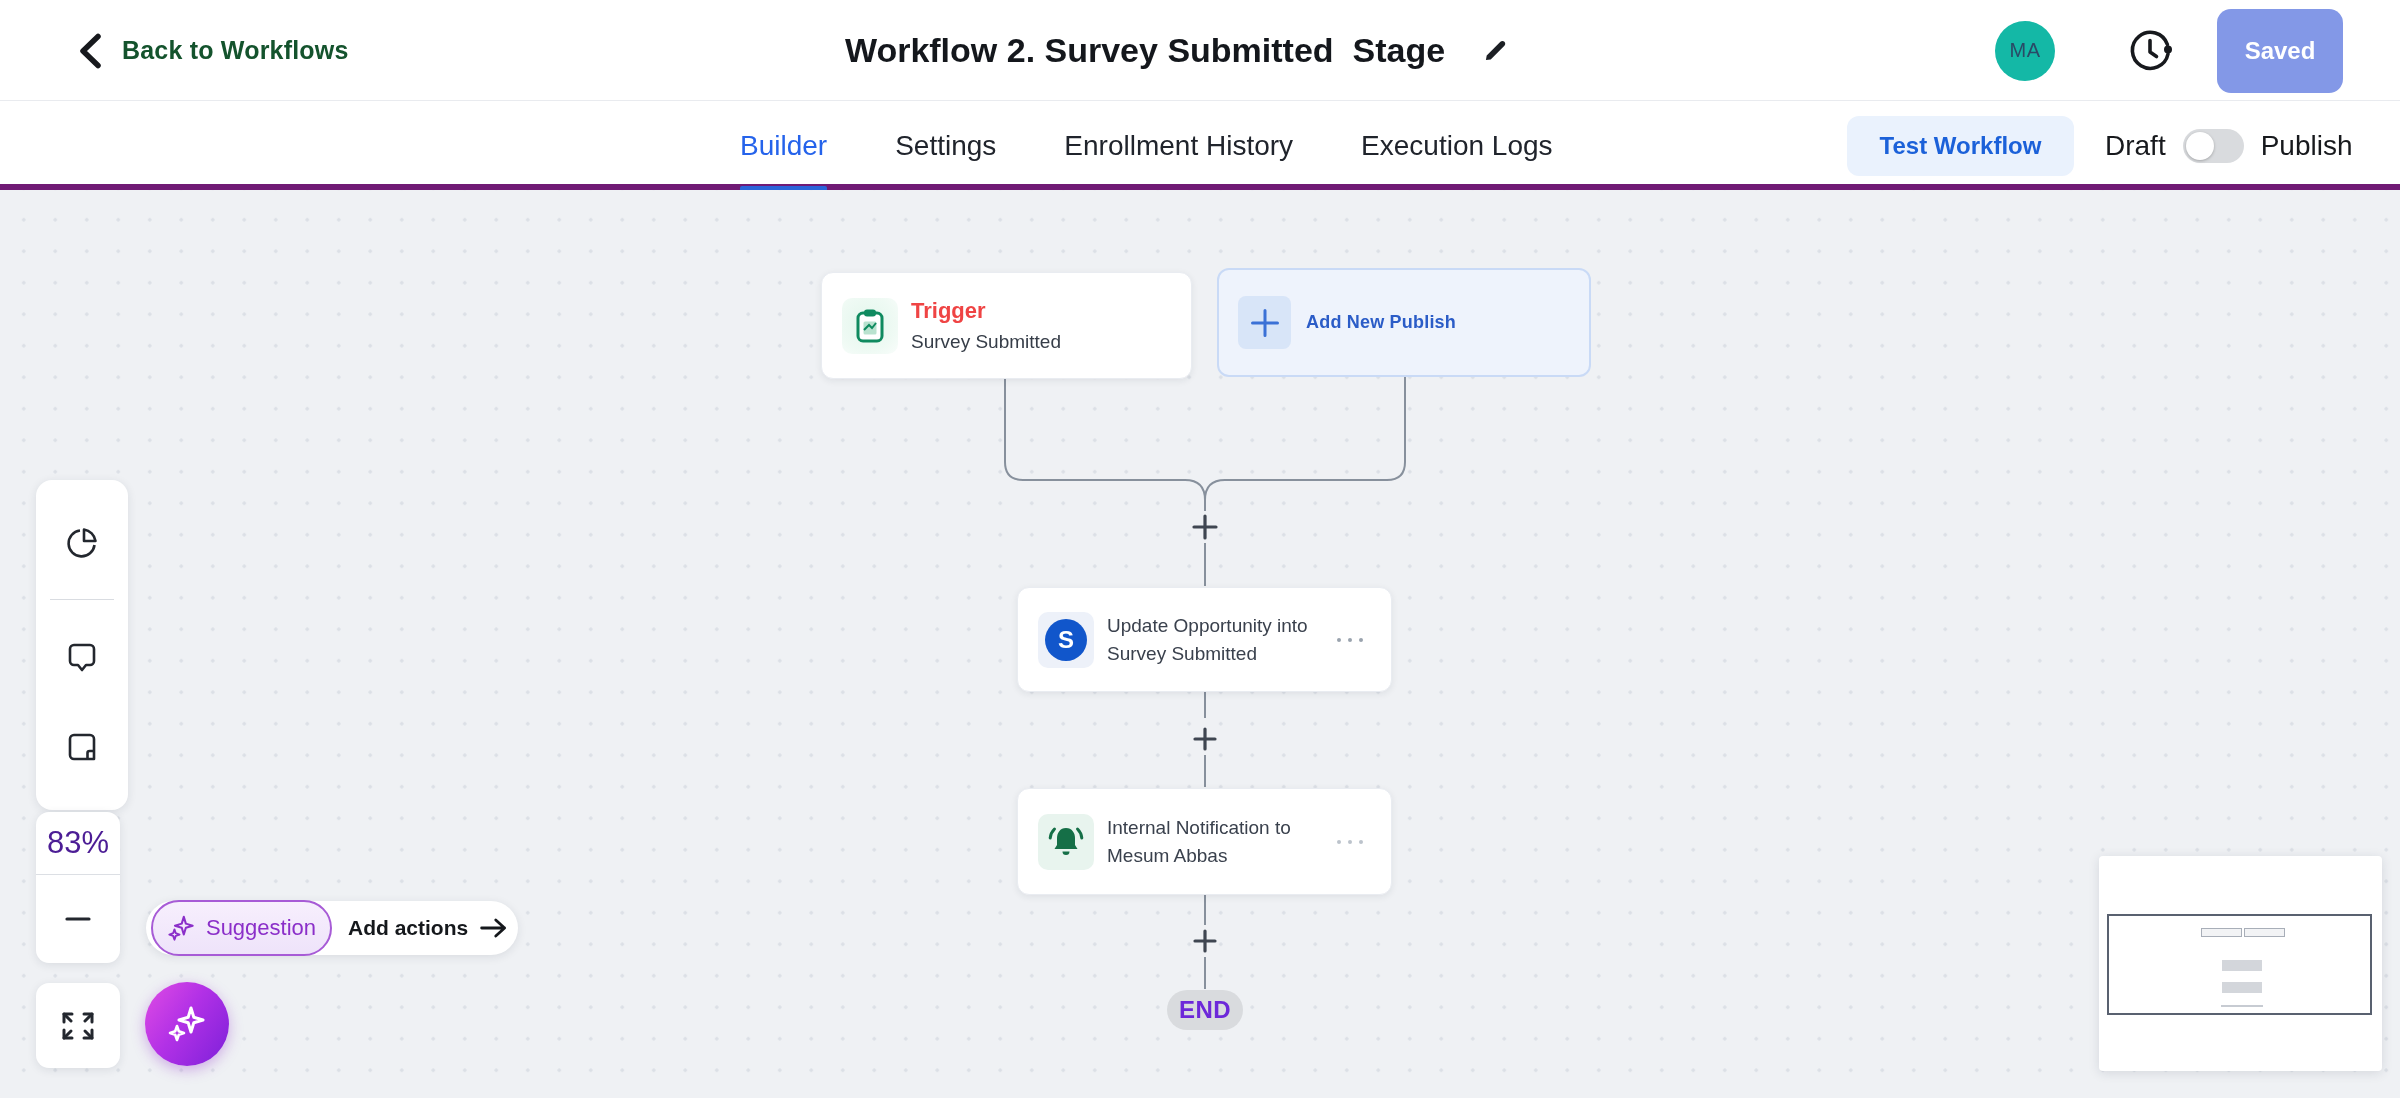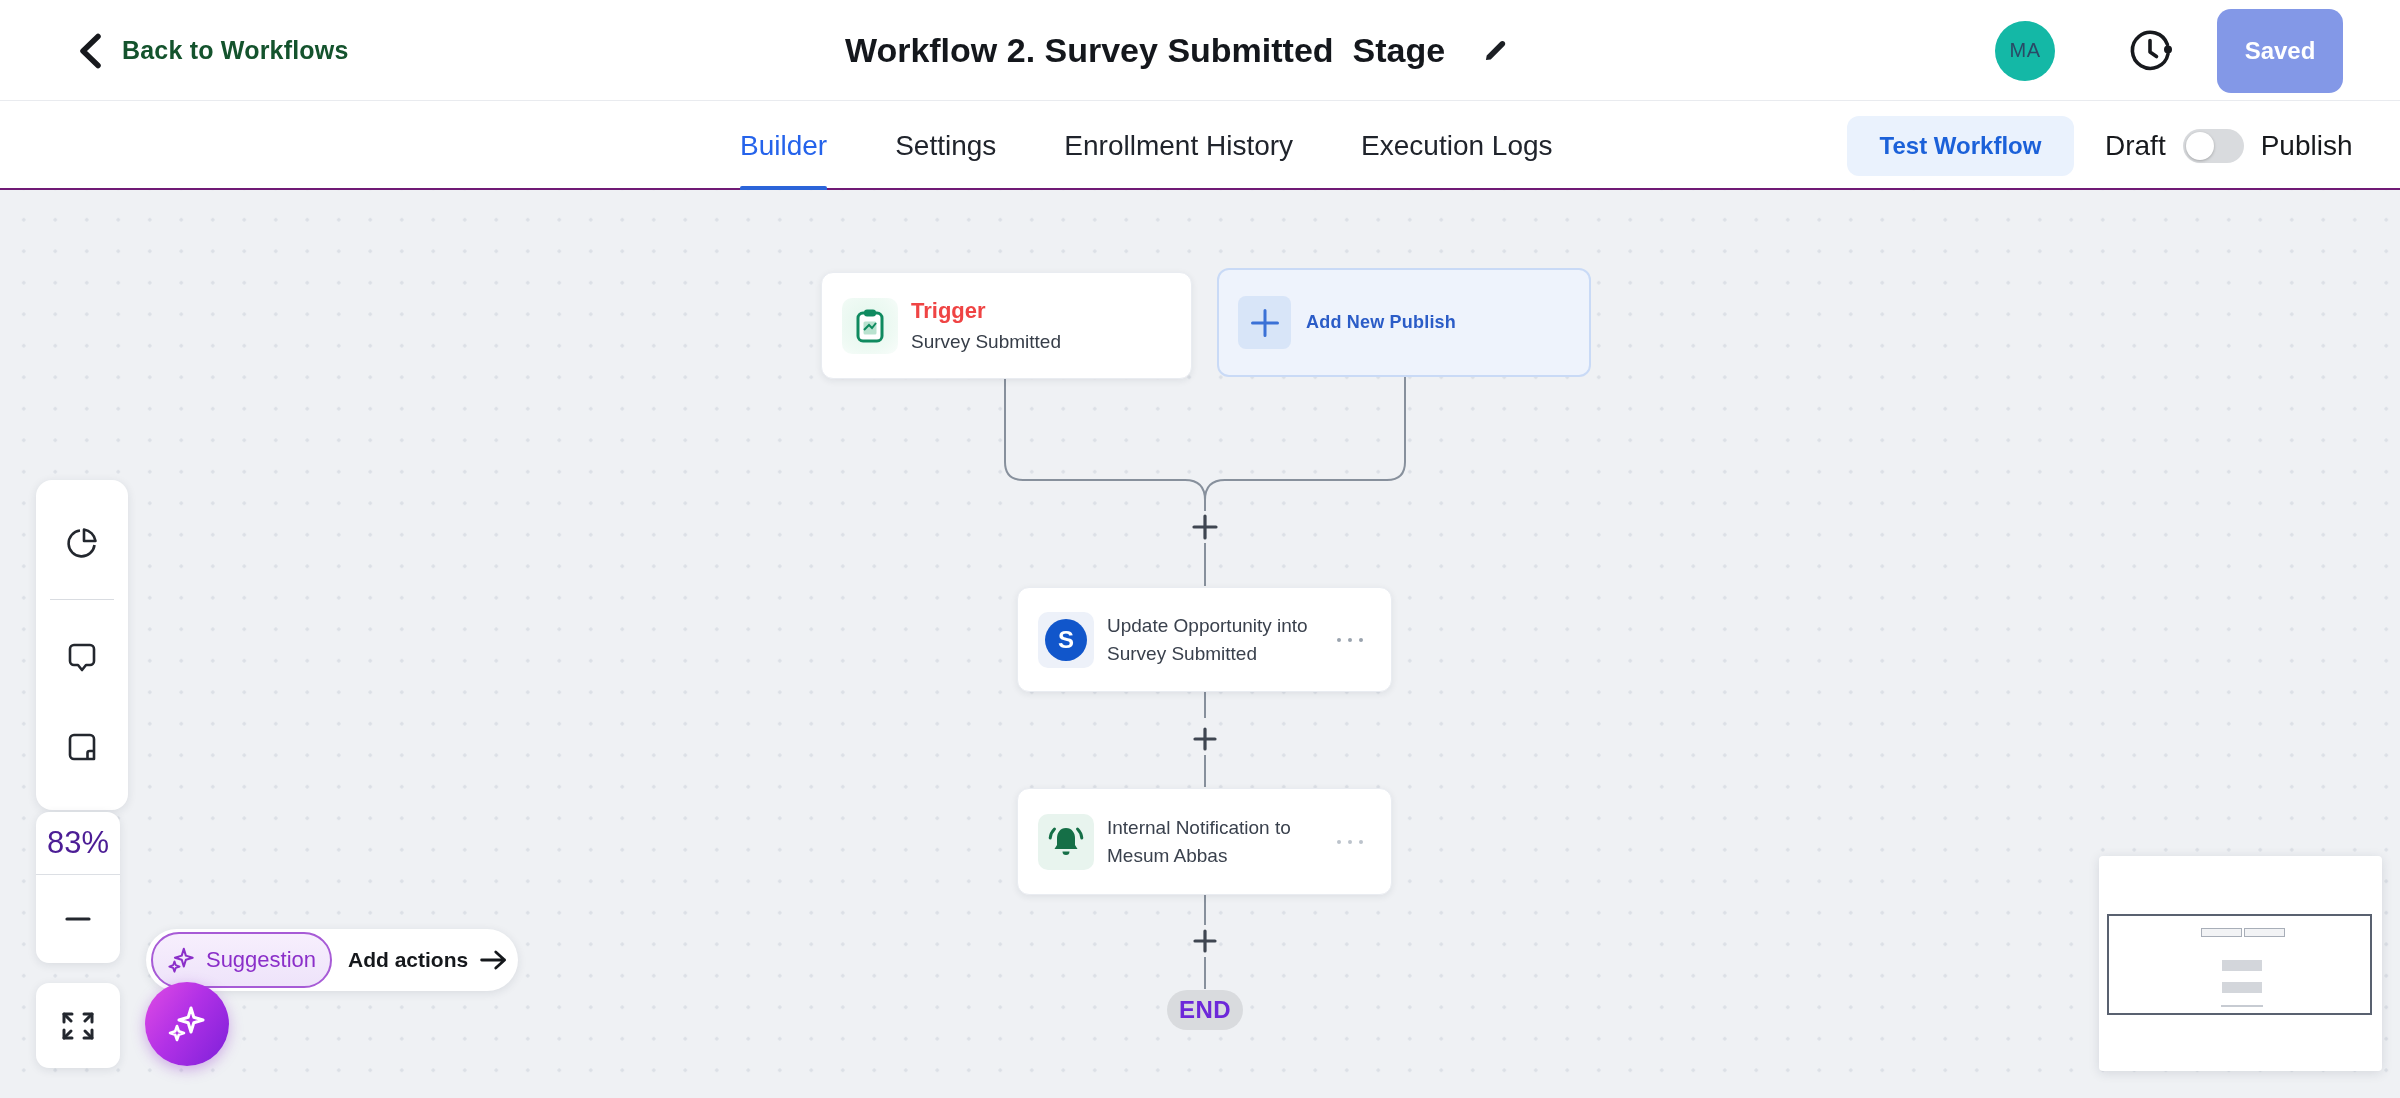--- a/index.html
+++ b/index.html
@@ -11,21 +11,21 @@
   .back-btn { position:absolute; left:78px; top:0; height:101px; display:flex; align-items:center; gap:20px; cursor:pointer; }
   .back-label { font-size:25px; font-weight:700; color:#14532d; letter-spacing:.2px; }
   .title-group { position:absolute; left:1178px; top:0; height:101px; transform:translateX(-50%); display:flex; align-items:center; gap:34px; }
   .page-title { font-size:34px; font-weight:700; color:#14171c; letter-spacing:0; white-space:pre; }
   .header-right { position:absolute; right:57px; top:0; height:101px; display:flex; align-items:center; }
   .avatar { width:60px; height:60px; border-radius:50%; background:#14b8a6; color:#2a4a66; font-size:20px; font-weight:400; display:flex; align-items:center; justify-content:center; letter-spacing:.5px; }
   .clock-wrap { margin-left:72px; width:46px; height:46px; display:flex; align-items:center; justify-content:center; cursor:pointer; }
   .saved-btn { margin-left:44px; width:126px; height:84px; border-radius:14px; background:#8398e7; color:#ffffff; font-size:24px; font-weight:700; display:flex; align-items:center; justify-content:center; border:none; cursor:pointer; font-family:inherit; }
 
   
-  .tabbar { position:absolute; left:0; top:101px; width:2400px; height:89px; background:#ffffff; border-bottom:2px solid #701a75; z-index:5; }
+  .tabbar { position:absolute; left:0; top:101px; width:2400px; height:89px; background:#ffffff; border-bottom:6px solid #701a75; z-index:5; }
   .tabs { position:absolute; left:740px; top:0; height:89px; display:flex; gap:68px; }
   .tab { position:relative; height:89px; display:flex; align-items:center; font-size:28px; font-weight:400; color:#20242c; cursor:pointer; }
   .tab.active { color:#2563eb; }
   .tab.active::after { content:""; position:absolute; left:0; right:0; bottom:0; height:4px; background:#2b64d9; border-radius:2px 2px 0 0; }
   .test-workflow-btn { position:absolute; left:1847px; top:15px; width:227px; height:60px; border-radius:12px; background:#eaf2fd; color:#1b61d9; font-size:24px; font-weight:700; display:flex; align-items:center; justify-content:center; border:none; cursor:pointer; font-family:inherit; }
   .publish-group { position:absolute; left:2105px; top:0; height:89px; display:flex; align-items:center; }
   .draft-label, .publish-label { font-size:28px; font-weight:400; color:#17191d; }
   .toggle { width:61px; height:34px; border-radius:17px; background:#d9dbde; margin:0 17px; position:relative; cursor:pointer; }
   .toggle-knob { position:absolute; left:3px; top:3px; width:28px; height:28px; border-radius:50%; background:#ffffff; box-shadow:0 1px 3px rgba(0,0,0,.25); }
 
@@ -67,21 +67,21 @@
   .btn-chat { top:145px; }
   .btn-note { top:235px; }
   .panel-divider { position:absolute; left:14px; top:119px; width:64px; height:1px; background:#d9dce1; }
   .panel-zoom { left:36px; top:622px; width:84px; height:151px; border-radius:13px; }
   .zoom-value { position:absolute; left:0; top:0; width:84px; height:62px; display:flex; align-items:center; justify-content:center; font-size:31px; font-weight:400; color:#4c1d95; }
   .zoom-divider { position:absolute; left:0; top:62px; width:84px; height:1px; background:#dcdfe4; }
   .zoom-out-btn { position:absolute; left:0; top:63px; width:84px; height:88px; display:flex; align-items:center; justify-content:center; cursor:pointer; }
   .panel-expand { left:36px; top:793px; width:84px; height:85px; display:flex; align-items:center; justify-content:center; cursor:pointer; border-radius:13px; }
 
   
-  .suggestion-bar { position:absolute; left:146px; top:711px; width:372px; height:62px; background:#ffffff; border-radius:35px; box-shadow:0 2px 10px rgba(25,35,55,.10); display:flex; align-items:center;margin-top:28px; }
+  .suggestion-bar { position:absolute; left:146px; top:711px; width:372px; height:54px; background:#ffffff; border-radius:35px; box-shadow:0 2px 10px rgba(25,35,55,.10); display:flex; align-items:center; }
   .suggestion-pill { margin-left:5px; width:181px; height:56px; border:2px solid #a75bd6; border-radius:28px; background:linear-gradient(180deg,#f7effd 0%, #eee3fa 100%); display:flex; align-items:center; justify-content:center; gap:11px; cursor:pointer; }
   .suggestion-label { font-size:22px; font-weight:400; color:#8b2fc9; }
   .add-actions { margin-left:16px; display:flex; align-items:center; gap:11px; cursor:pointer; }
   .add-actions-label { font-size:21px; font-weight:700; color:#15181c; white-space:nowrap; }
 
   .ai-button { position:absolute; left:145px; top:792px; width:84px; height:84px; border-radius:50%; background:linear-gradient(125deg,#e04ce4 0%, #b231e6 45%, #7c20d9 100%); box-shadow:0 4px 14px rgba(140,40,200,.35); display:flex; align-items:center; justify-content:center; cursor:pointer; }
 
   
   .minimap { position:absolute; left:2099px; top:666px; width:283px; height:215px; background:#ffffff; border-radius:4px; box-shadow:0 2px 12px rgba(25,35,55,.12); }
   .minimap-viewport { position:absolute; left:8px; top:58px; width:265px; height:101px; border:2px solid #596170; }

